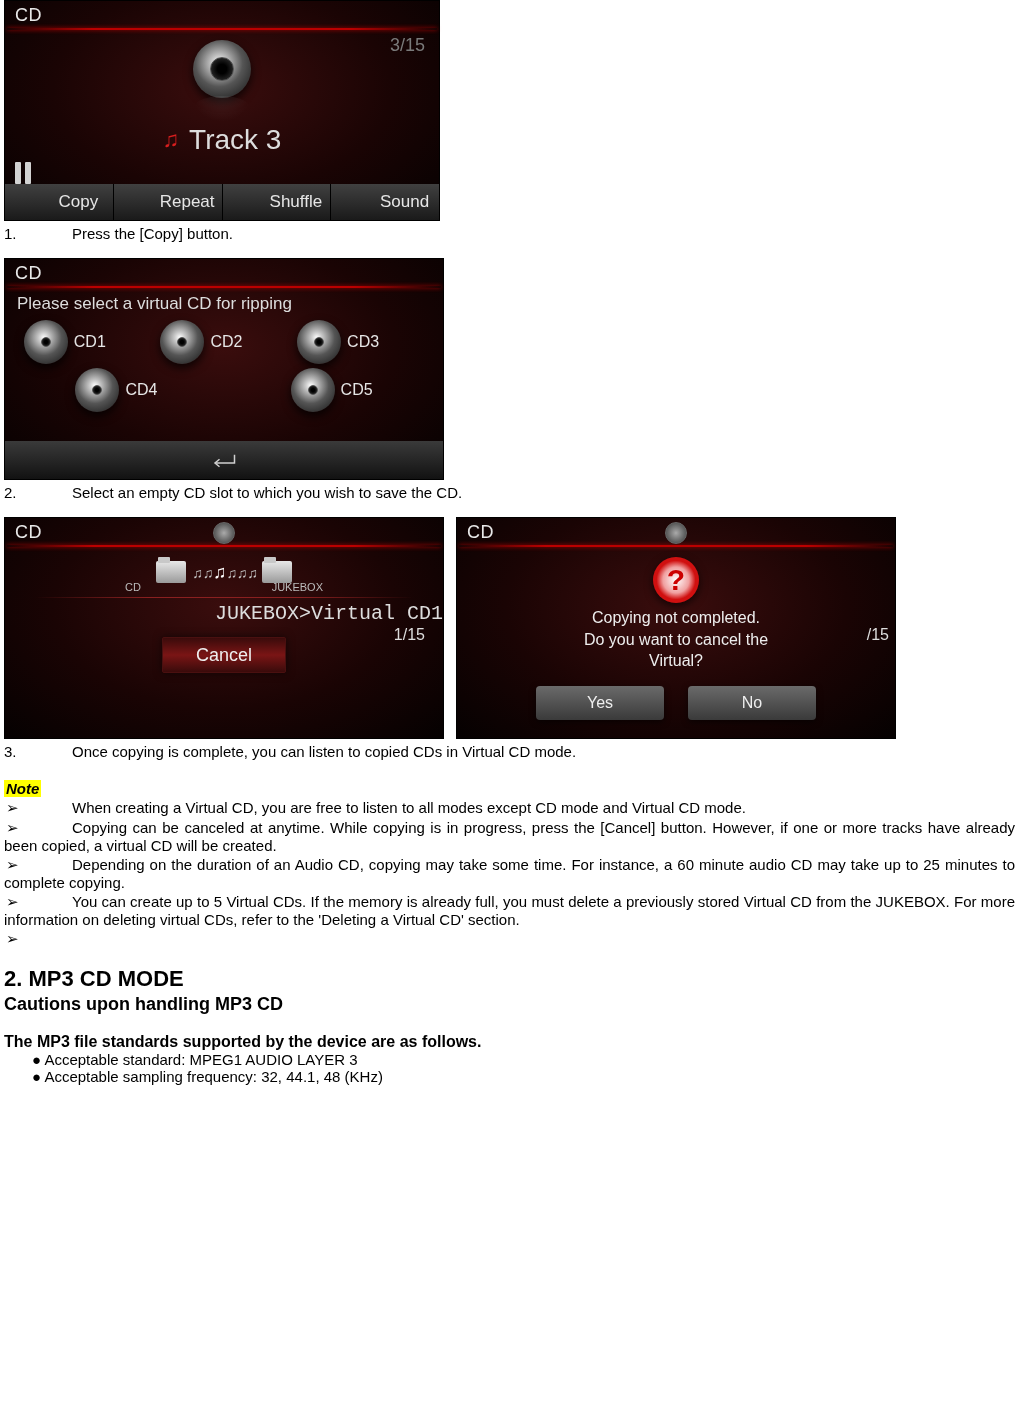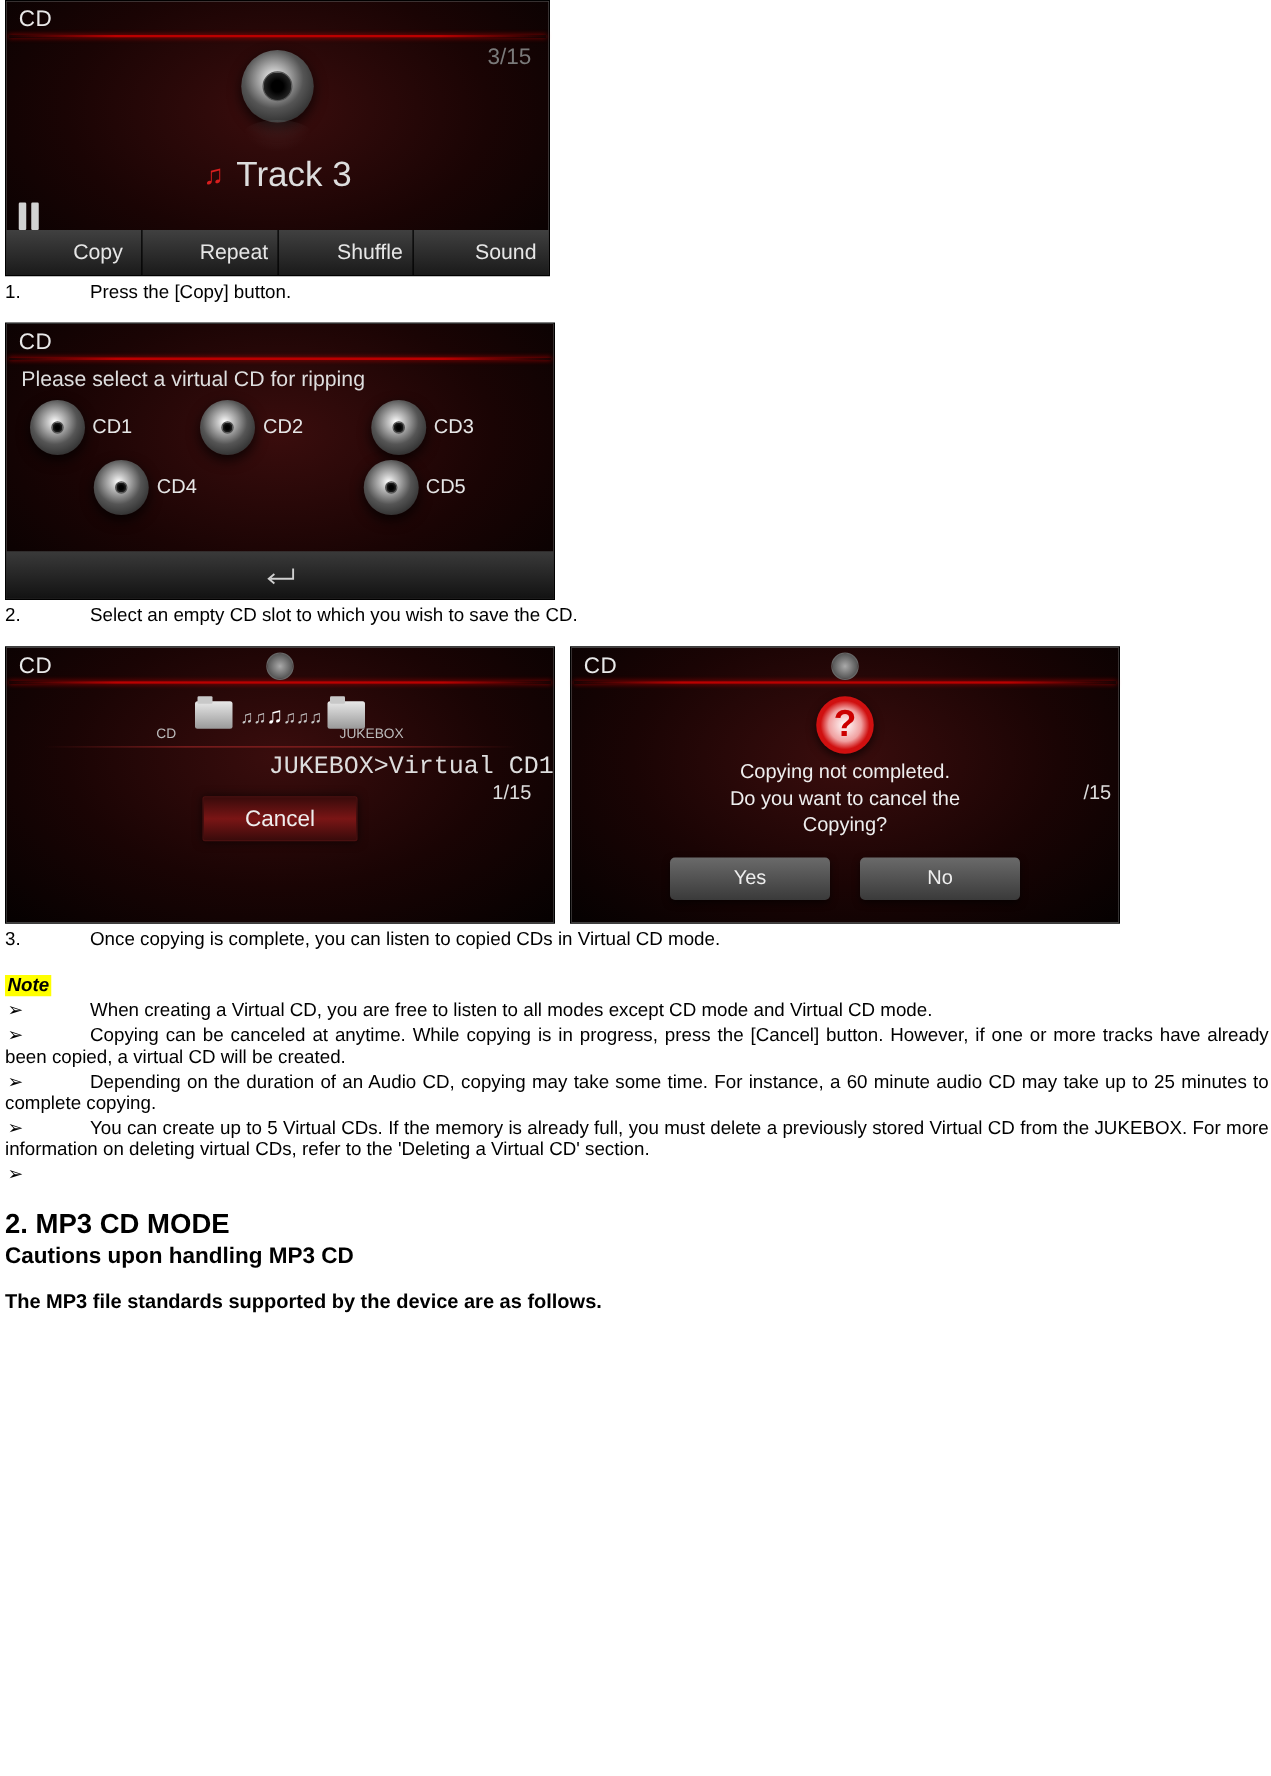--- a/index.html
+++ b/index.html
@@ -174,21 +174,21 @@
     </div>
 
     <div id="panel-confirm" class="panel">
       <div class="title">CD</div>
       <div class="head-disc"></div>
       <div class="redline"></div>
       <div class="alert-icon">?</div>
       <div class="confirm-text">
         <div>Copying not completed.</div>
         <div>Do you want to cancel the</div>
-        <div>Copying?</div>
+        <div>Virtual?</div>
       </div>
       <div class="count-edge">/15</div>
       <div class="yn-row">
         <div class="yn-btn">Yes</div>
         <div class="yn-btn">No</div>
       </div>
     </div>
   </div>
   <div class="caption">
     <span class="capnum">3.</span><span>Once copying is complete, you can listen to copied CDs in Virtual CD mode.</span>
@@ -201,14 +201,16 @@
       <div class="bullet"><span class="arrow">➢</span><span>Copying can be canceled at anytime. While copying is in progress, press the [Cancel] button. However, if one or more tracks have already been copied, a virtual CD will be created.</span></div>
       <div class="bullet"><span class="arrow">➢</span><span>Depending on the duration of an Audio CD, copying may take some time. For instance, a 60 minute audio CD may take up to 25 minutes to complete copying.</span></div>
       <div class="bullet"><span class="arrow">➢</span><span>You can create up to 5 Virtual CDs. If the memory is already full, you must delete a previously stored Virtual CD from the JUKEBOX. For more information on deleting virtual CDs, refer to the 'Deleting a Virtual CD' section.</span></div>
       <div class="bullet"><span class="arrow">➢</span><span></span></div>
     </div>
 
   
   <div class="h2">2. MP3 CD MODE</div>
   <div class="h3">Cautions upon handling MP3 CD</div>
   <div class="h4">The MP3 file standards supported by the device are as follows.</div>
+  <div class="dot-item">● Acceptable standard: MPEG1 AUDIO LAYER 3</div>
+  <div class="dot-item">● Acceptable sampling frequency: 32, 44.1, 48 (KHz)</div>
 
 </div>
 
 </body></html>

